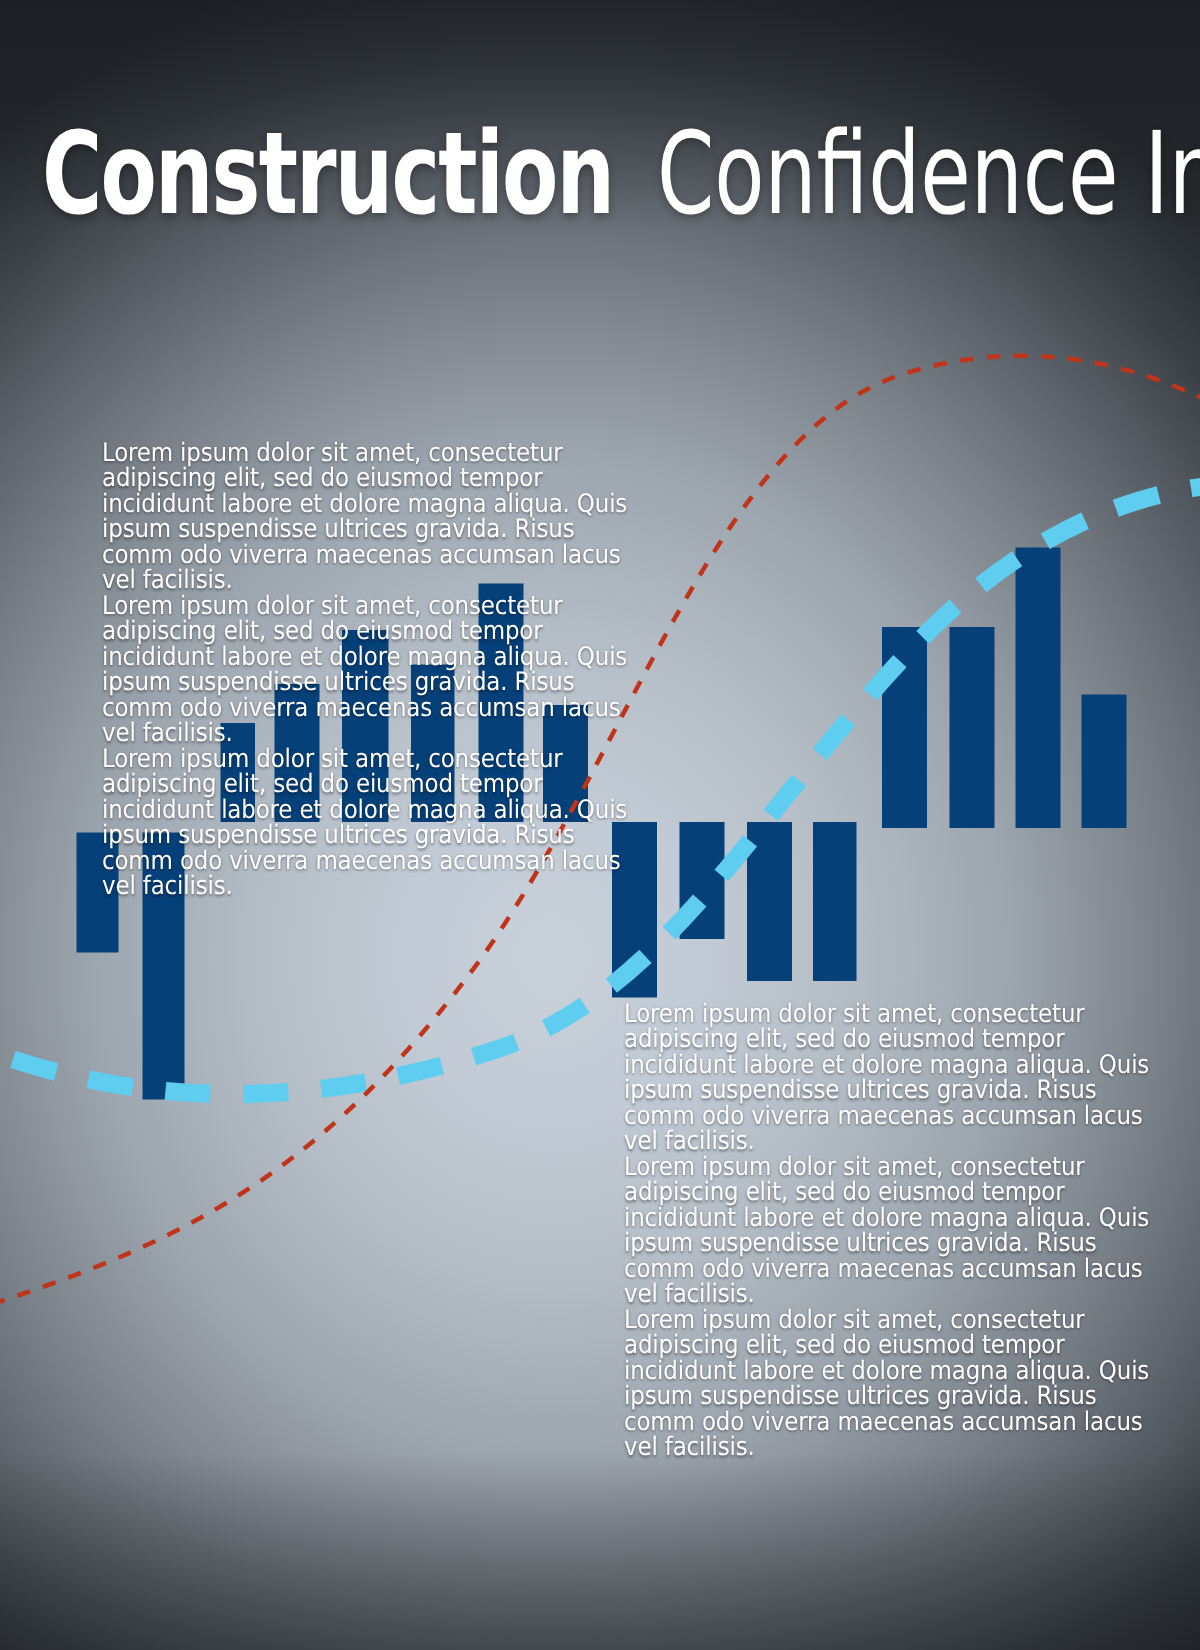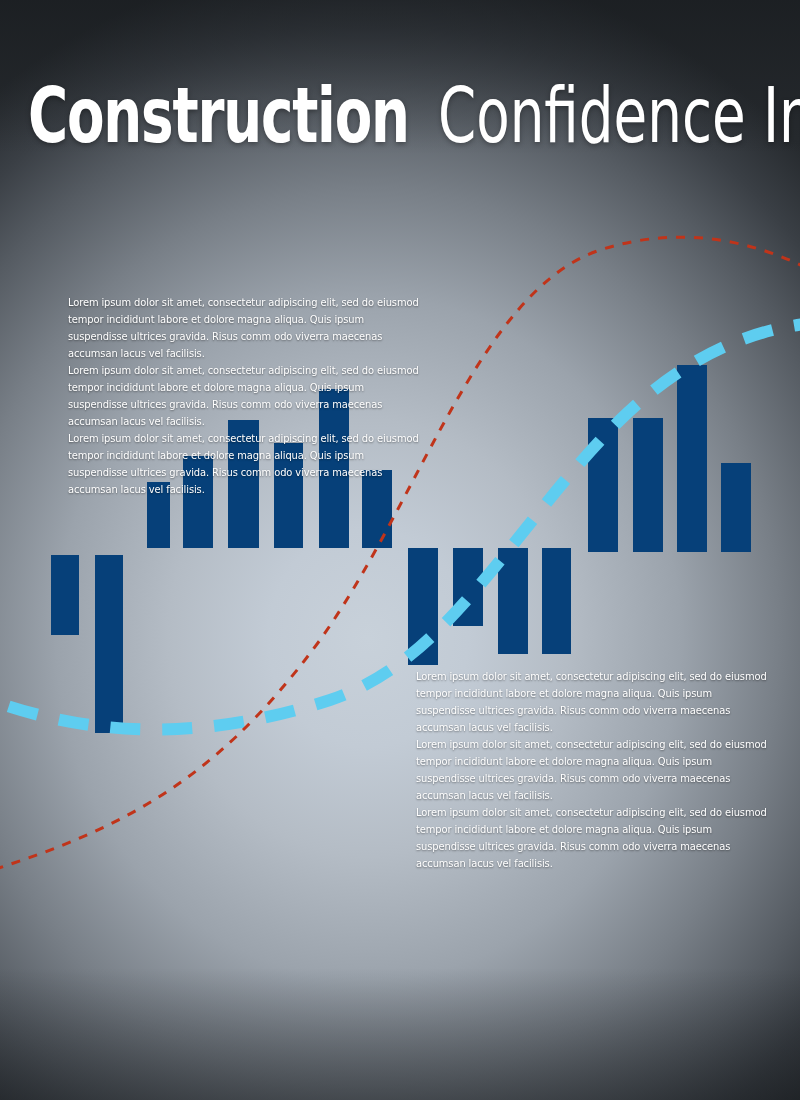--- a/index.html
+++ b/index.html
@@ -83,21 +83,21 @@
     width:800px; height:1100px;
     overflow:visible;
   }
 
   
   .copy-block{
     position:absolute;
     z-index:5;
     color:#ffffff;
     font-family:"Liberation Sans Narrow","DejaVu Sans Condensed","Liberation Sans", sans-serif;
-    font-size:11px;
+    font-size:17px;
     line-height:17px;
     letter-spacing:-.1px;
     text-shadow:0 1px 2px rgba(0,0,0,.45);
   }
   .copy-block p{ margin:0; }
   .copy-block p + p { margin-top:0px; }
   #copy-top{
     left:68px;
     top:294px;
     width:352px;

